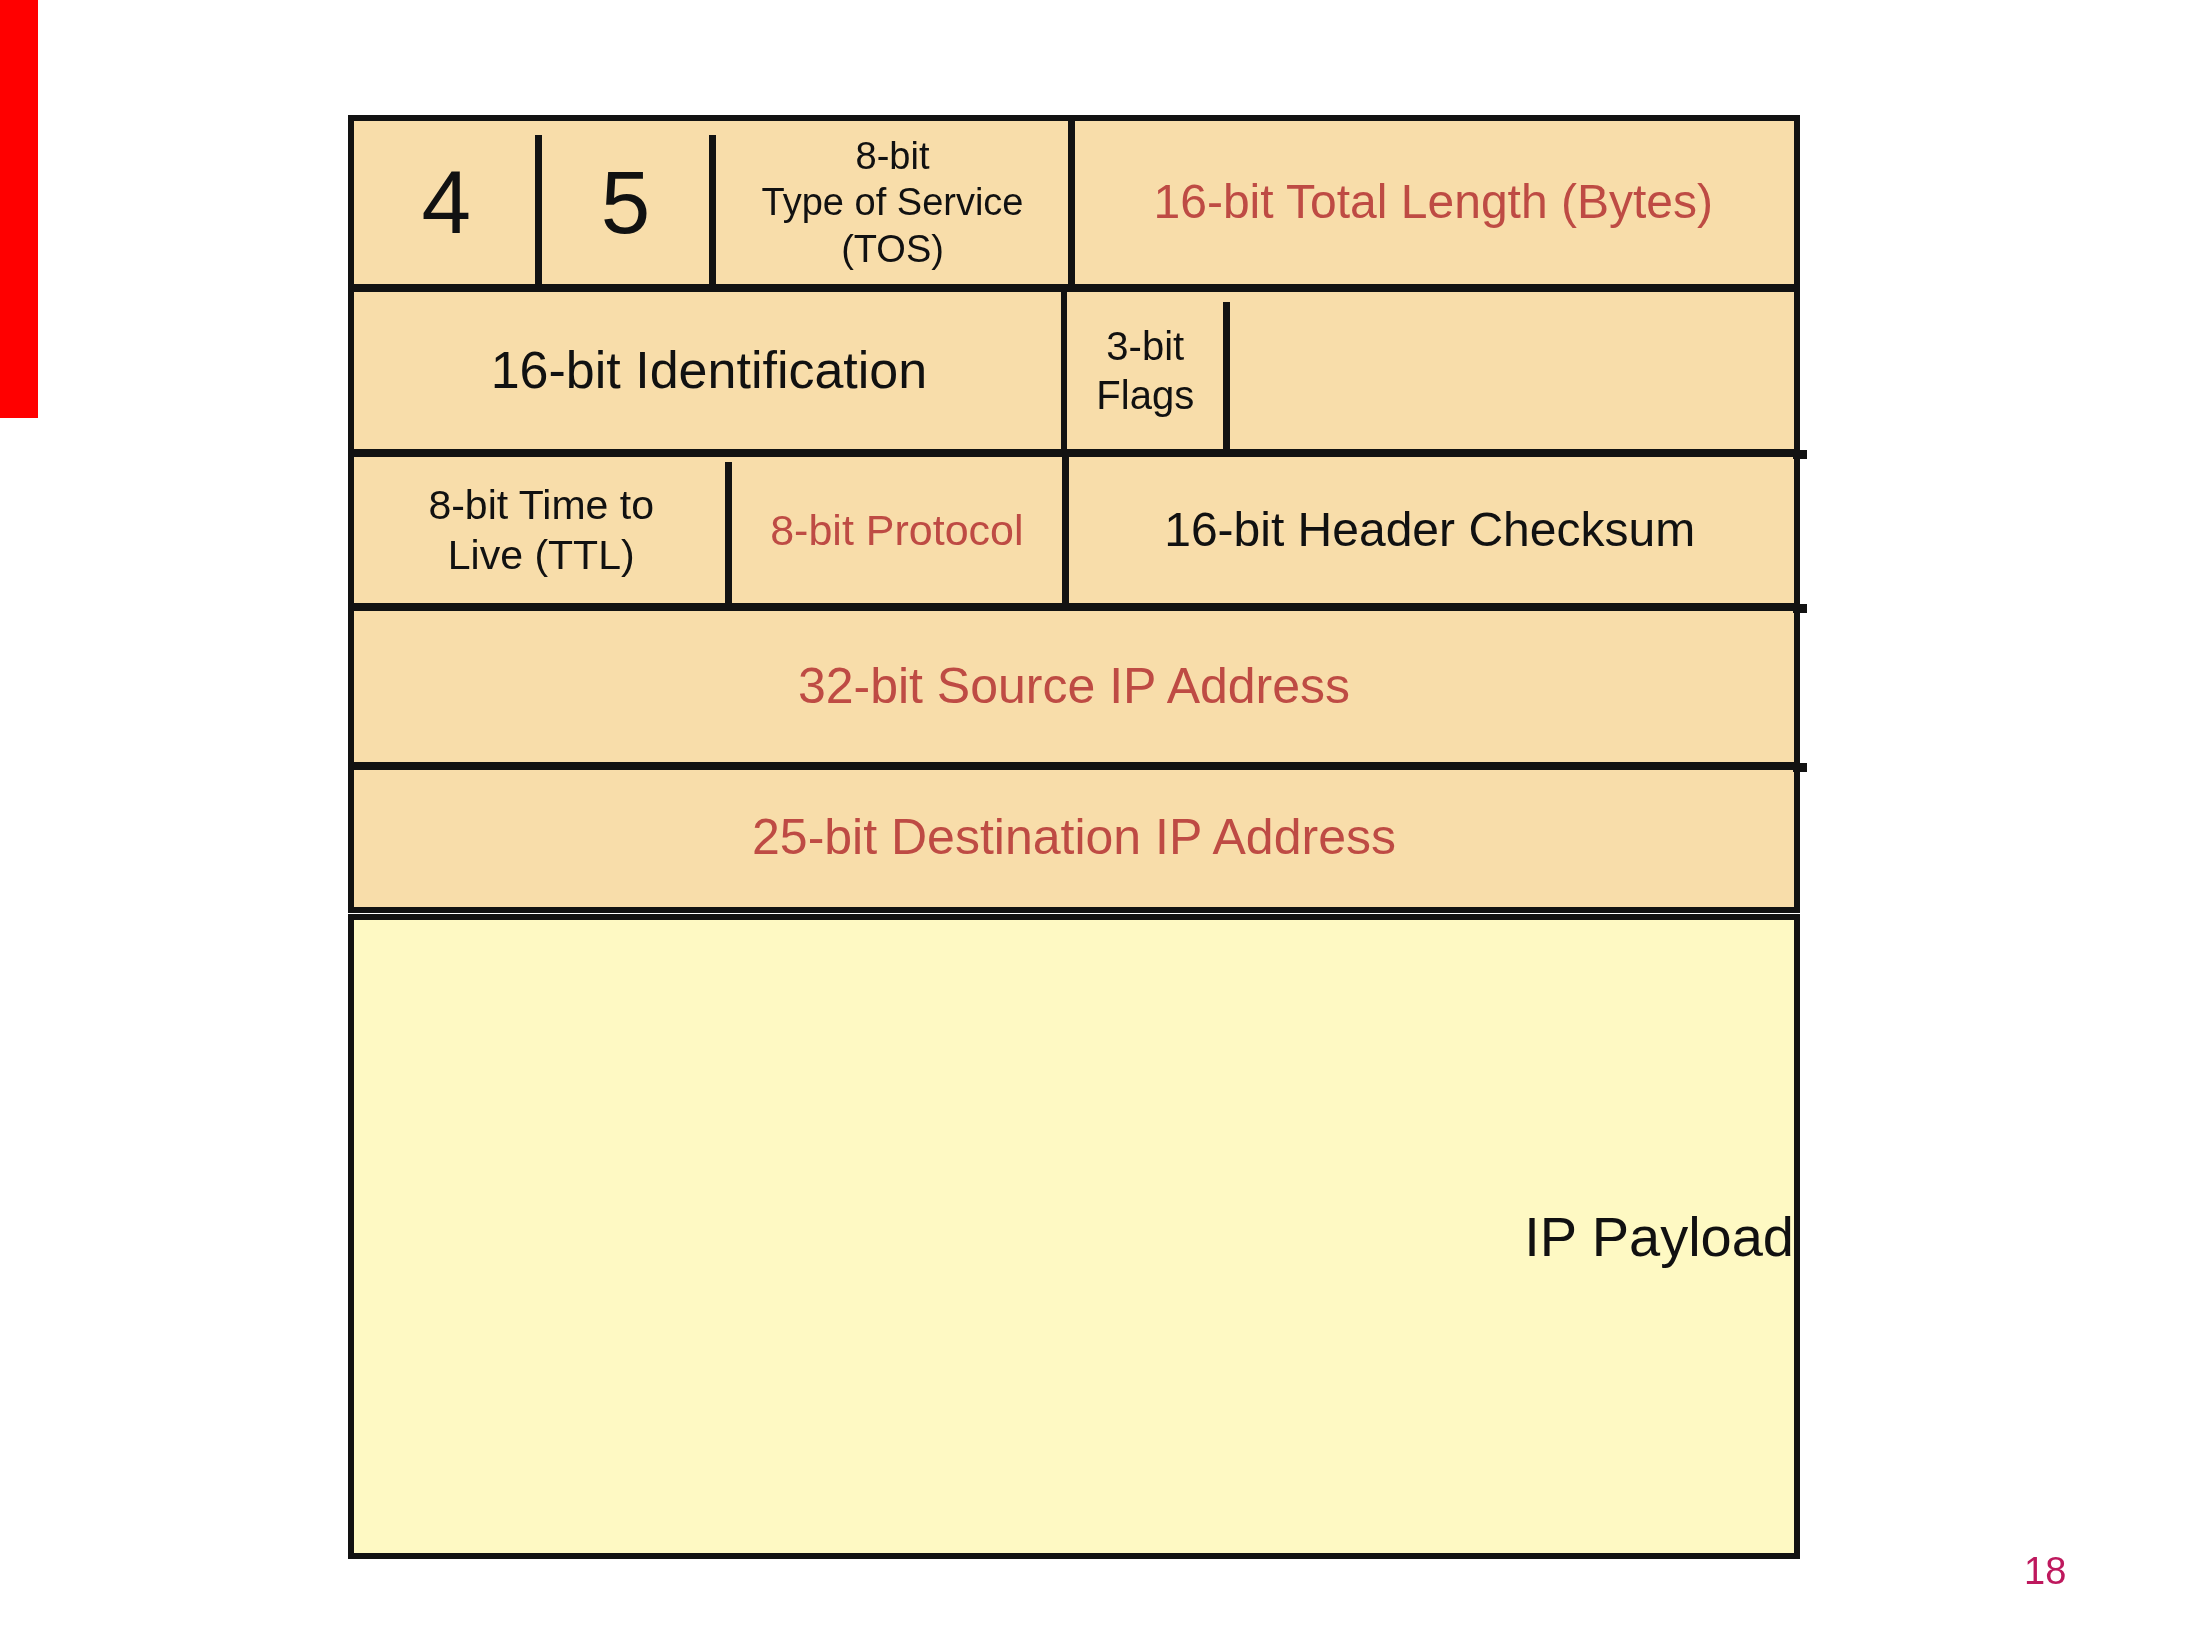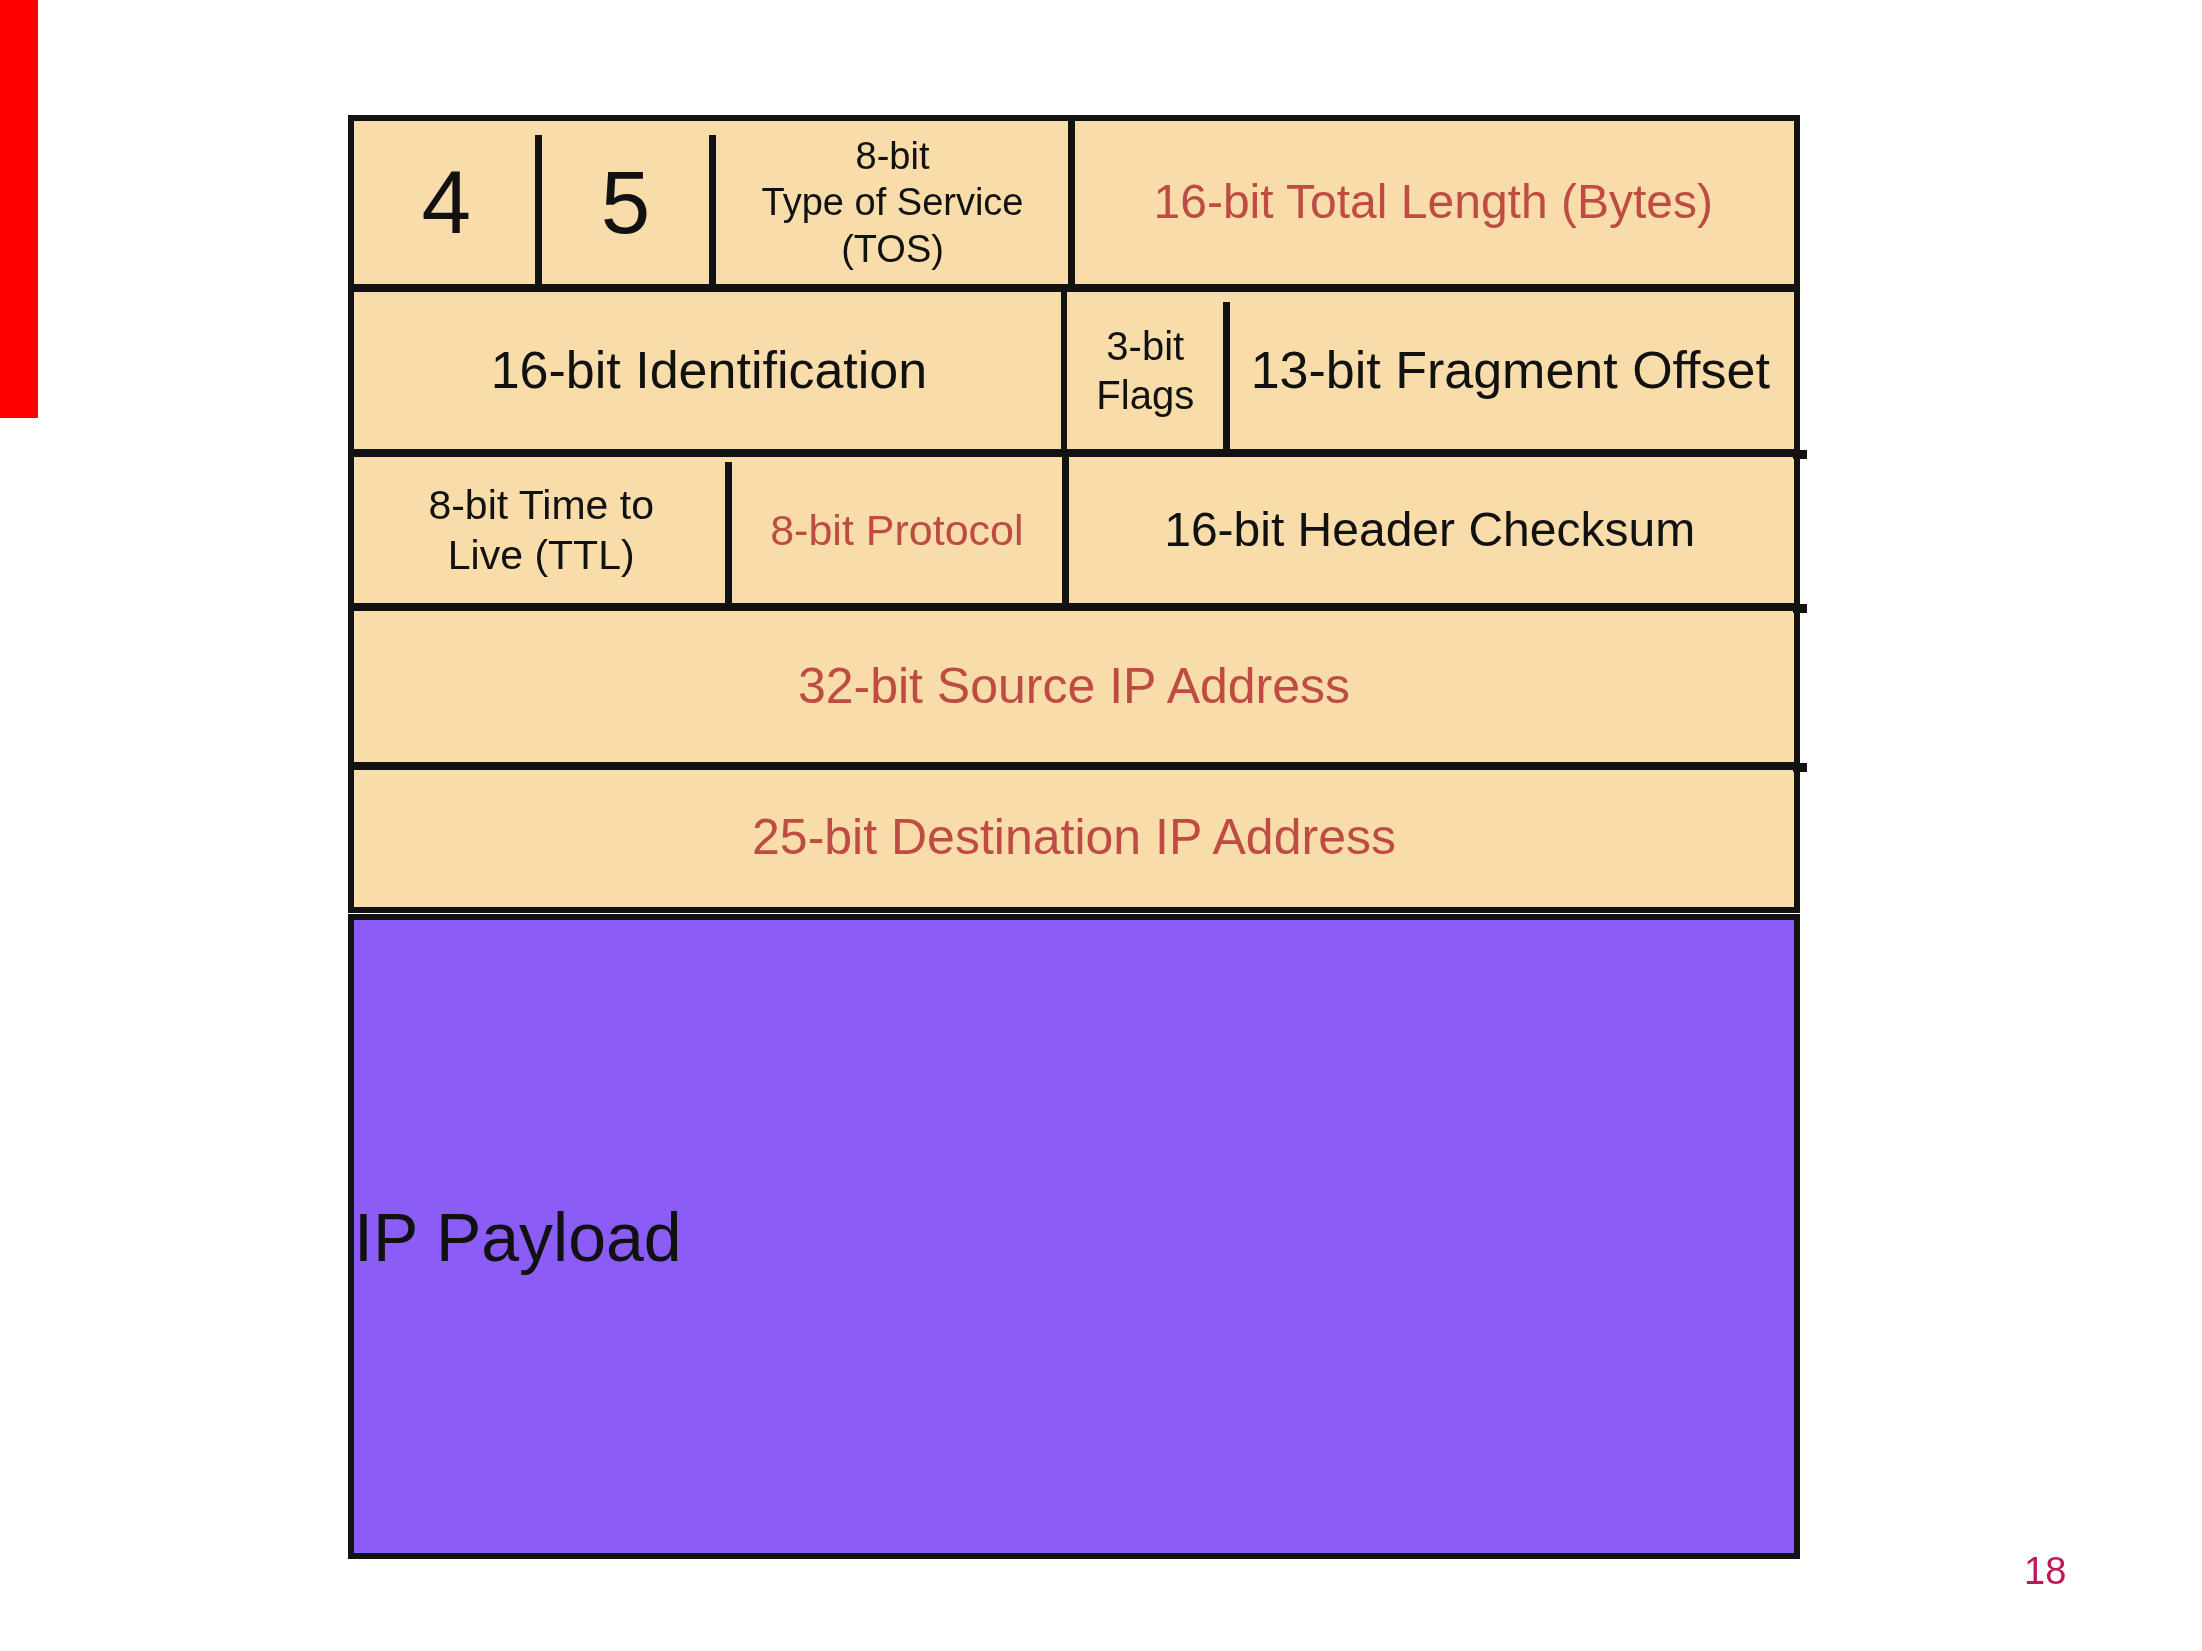--- a/index.html
+++ b/index.html
@@ -87,23 +87,23 @@
   .nub-1 { top: 450px; }
   .nub-2 { top: 604px; }
   .nub-3 { top: 763px; }
 
   
   .payload {
     position: absolute; left: 348px; top: 914px;
     width: 1452px; height: 645px;
     box-sizing: border-box;
     border: 6.9px solid #121212;
-    background: #8b5cf6;
-    display: flex; align-items: center; justify-content: flex-start;
-    font-size: 68px; color: #111111;
+    background: #fef9c3;
+    display: flex; align-items: center; justify-content: flex-end;
+    font-size: 56px; color: #111111;
   }
 
   .page-number {
     position: absolute; left: 2024px; top: 1550px;
     font-size: 38px; color: #be185d;
   }
 </style>
 </head>
 <body>
 
@@ -133,23 +133,20 @@
       <div class="divider r1-d3"></div>
     </div>
 
     <div class="row row-2 sep">
       <div class="cell c-ident">
         <div>16-bit Identification</div>
       </div>
       <div class="cell c-flags">
         <div>3-bit</div>
         <div>Flags</div>
-      </div>
-      <div class="cell c-frag">
-        <div>13-bit Fragment Offset</div>
       </div>
       <div class="divider r2-d1"></div>
       <div class="divider r2-d2"></div>
     </div>
 
     <div class="row row-3 sep">
       <div class="cell c-ttl">
         <div>8-bit Time to</div>
         <div>Live (TTL)</div>
       </div>

